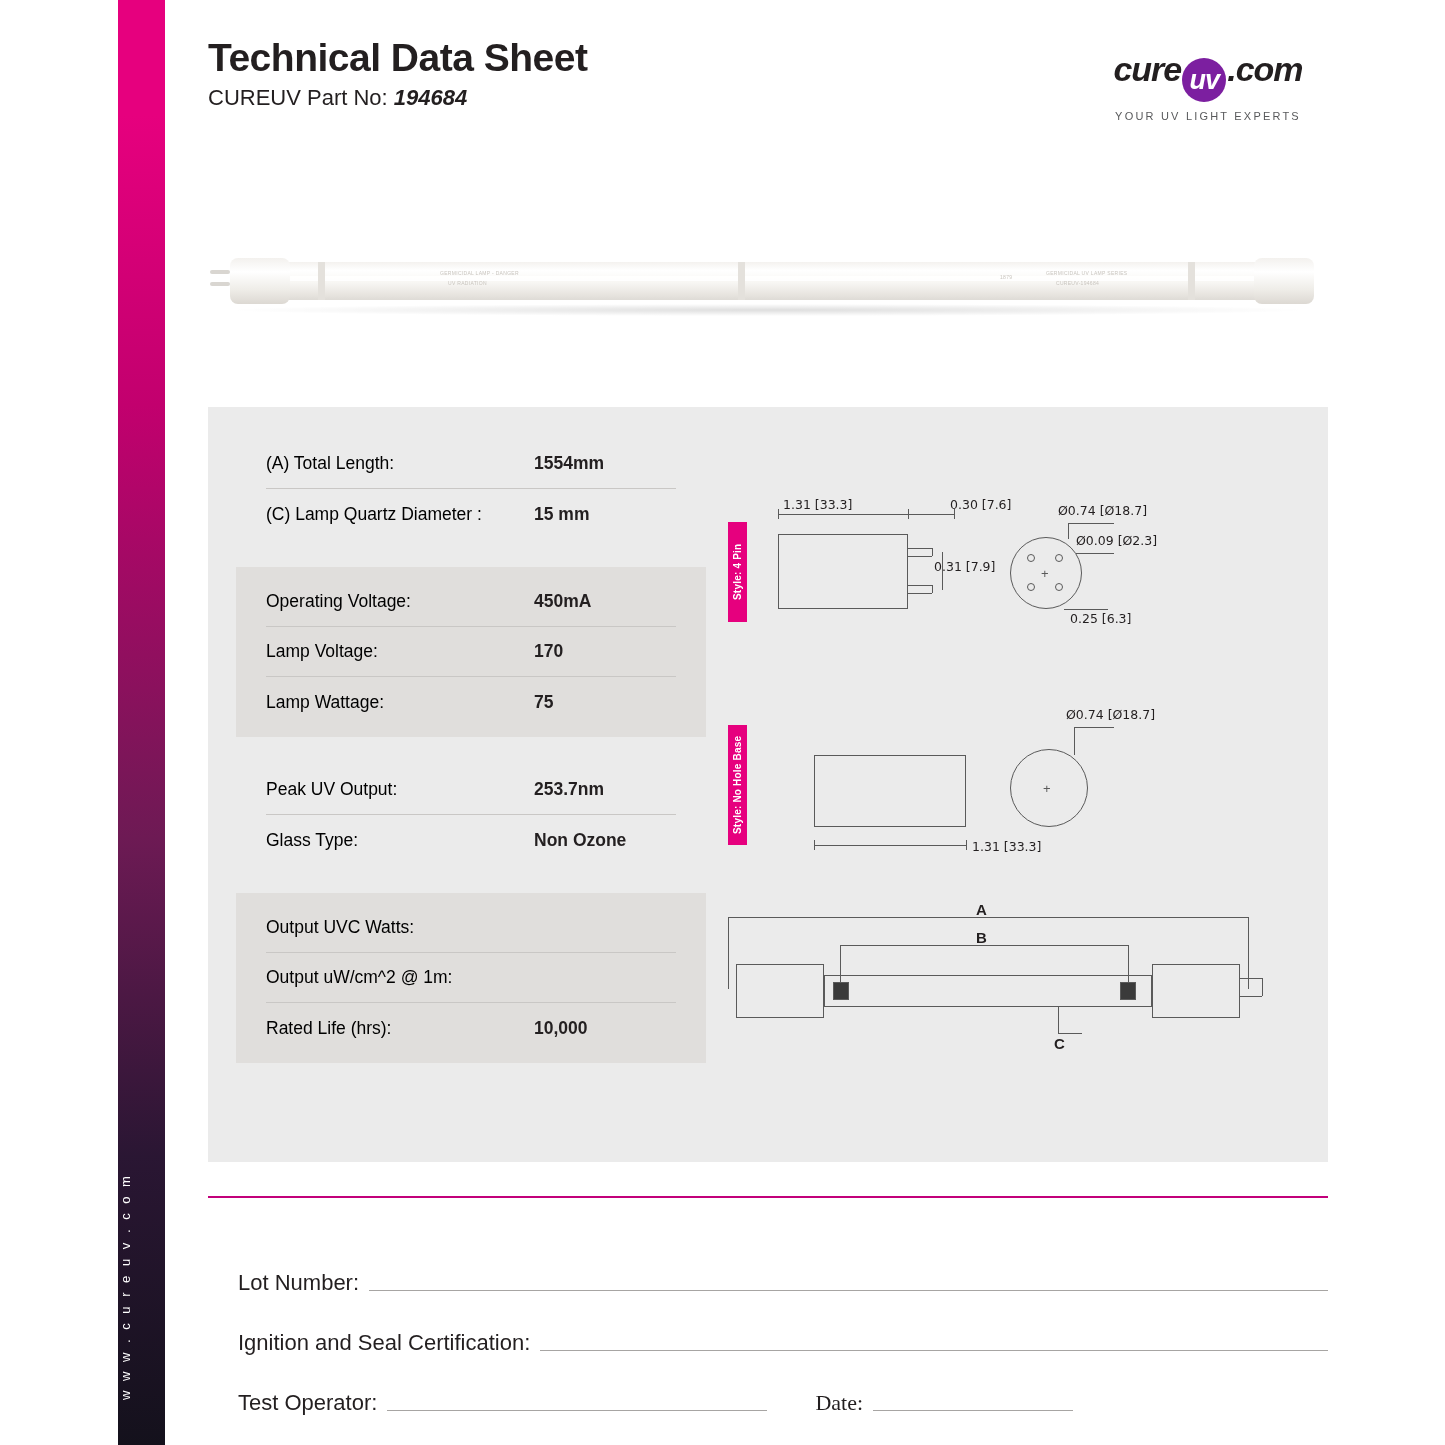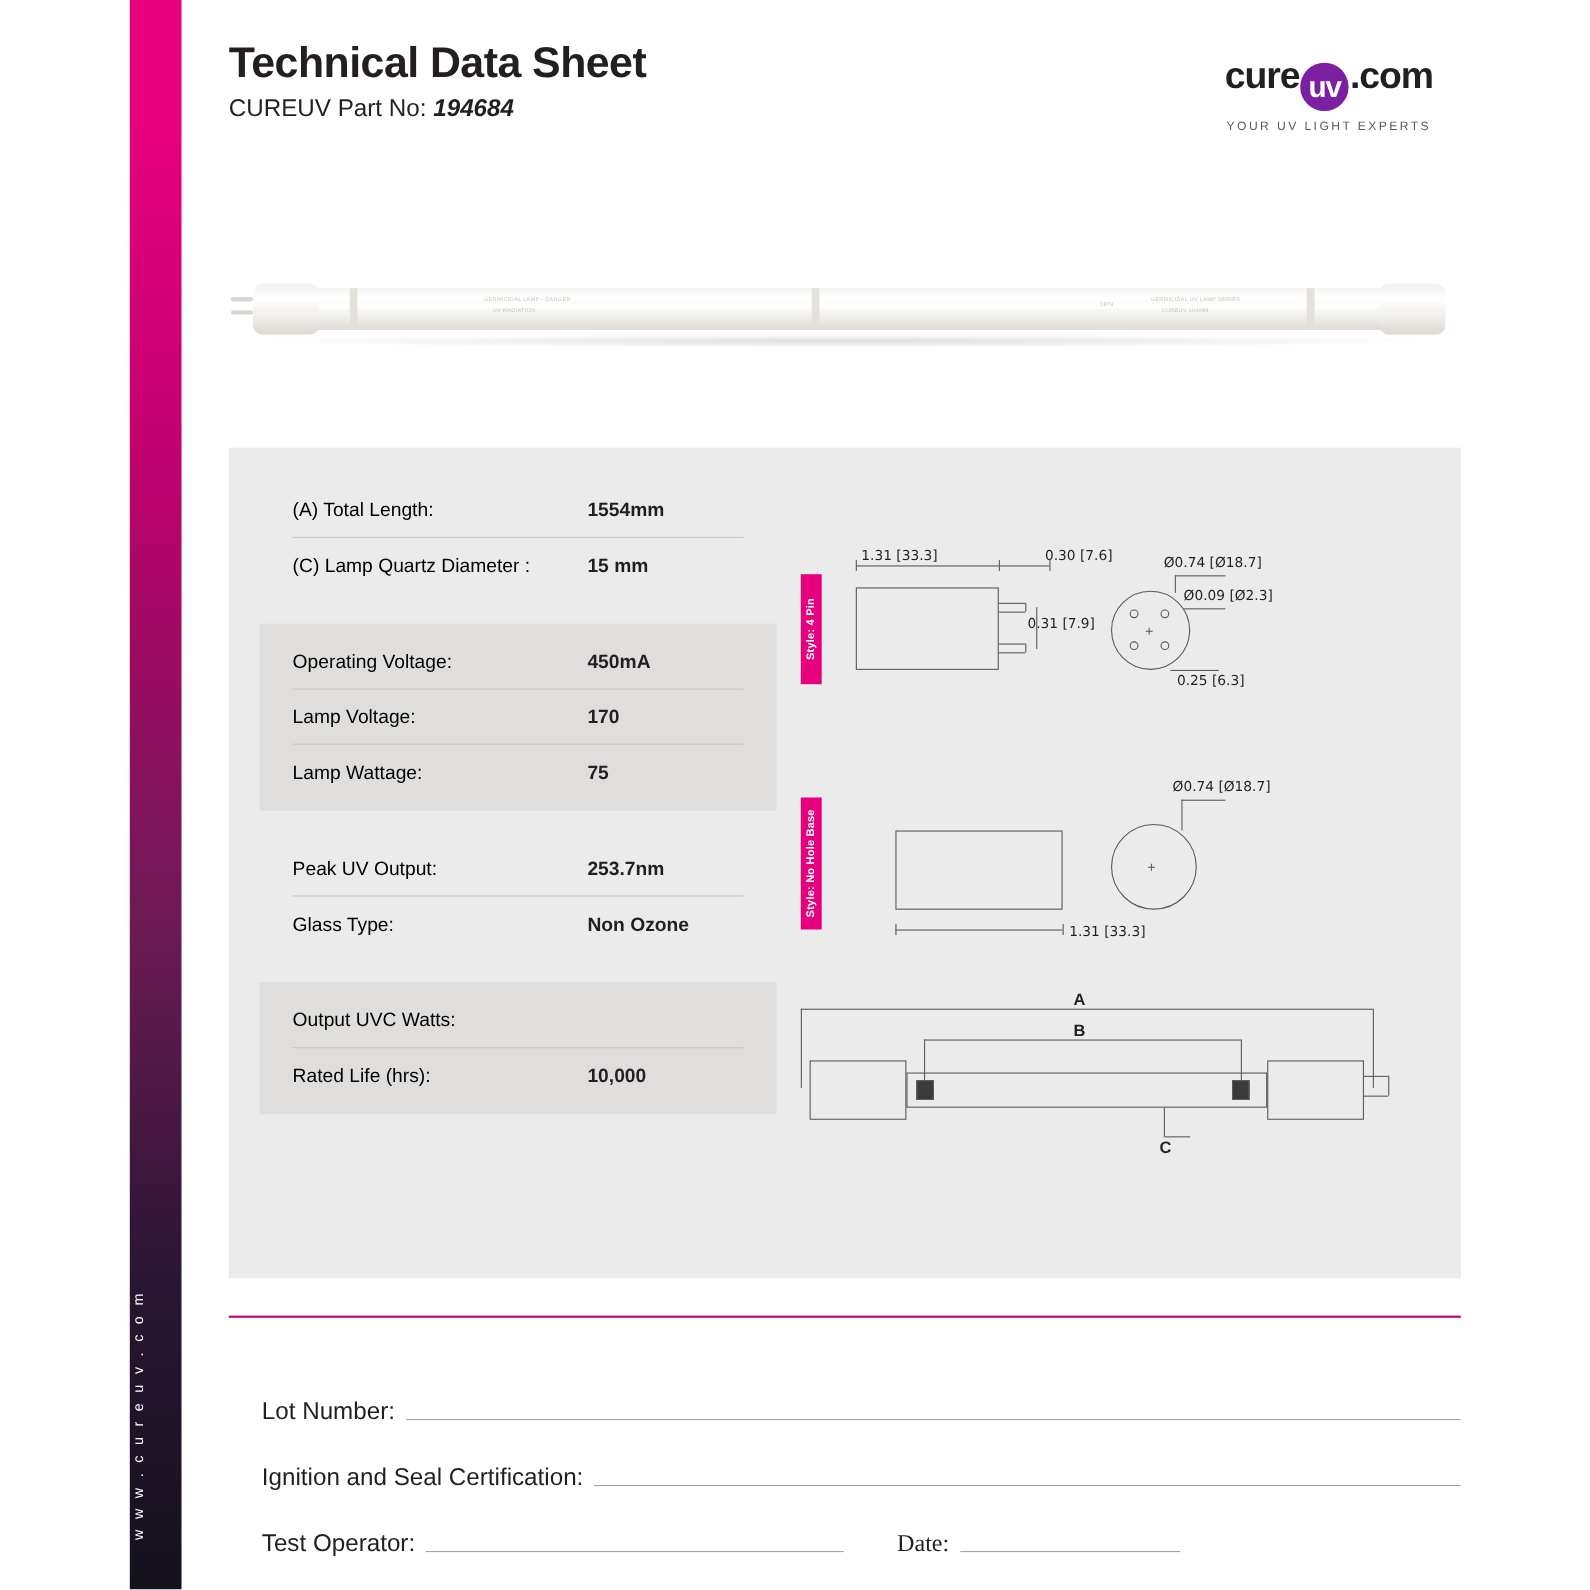--- a/index.html
+++ b/index.html
@@ -37,21 +37,21 @@
   .title {
     font-size: 39px; font-weight: bold; letter-spacing: -0.5px;
     line-height: 1.05; margin: 0; color: #231f20;
   }
   .subtitle {
     font-size: 22px; margin-top: 6px; color: #231f20;
   }
   .subtitle b { font-weight: bold; font-style: italic; }
 
   .logo { position: absolute; right: 0; top: 14px; text-align: center; width: 240px; }
-  .logo-line1 { font-size: 34px; font-weight: bold; letter-spacing: -1px; line-height: 1; white-space: nowrap; }
+  .logo-line1 { font-size: 34px; font-weight: bold; letter-spacing: -1px; line-height: 1; white-space: nowrap; font-style: italic; }
   .logo-line1 .cure { color: #231f20; }
   .logo-line1 .uvcircle {
     display: inline-block; background: #7c1fa0; color: #ffffff;
     border-radius: 50%; width: 44px; height: 44px; line-height: 44px;
     font-size: 27px; text-align: center; vertical-align: -8px; margin: 0 1px;
   }
   .logo-line1 .dotcom { color: #231f20; }
   .logo-tag {
     font-size: 11px; letter-spacing: 2.2px; color: #58595b; margin-top: 8px; white-space: nowrap;
   }
@@ -212,20 +212,24 @@
     </div>
 
     <div class="spacer-8"></div>
 
     <div class="spec-group shaded">
       <div class="spec-row">
         <div class="spec-label">Output UVC Watts:</div>
         <div class="spec-value"></div>
       </div>
       <div class="spec-row">
+        <div class="spec-label">Output uW/cm^2 @ 1m:</div>
+        <div class="spec-value"></div>
+      </div>
+      <div class="spec-row">
         <div class="spec-label">Rated Life (hrs):</div>
         <div class="spec-value">10,000</div>
       </div>
     </div>
 
   </div>
 
   <div class="drawings">
 
     <div class="style-tab" style="left:0px; top:25px; height:100px;">Style: 4 Pin</div>

